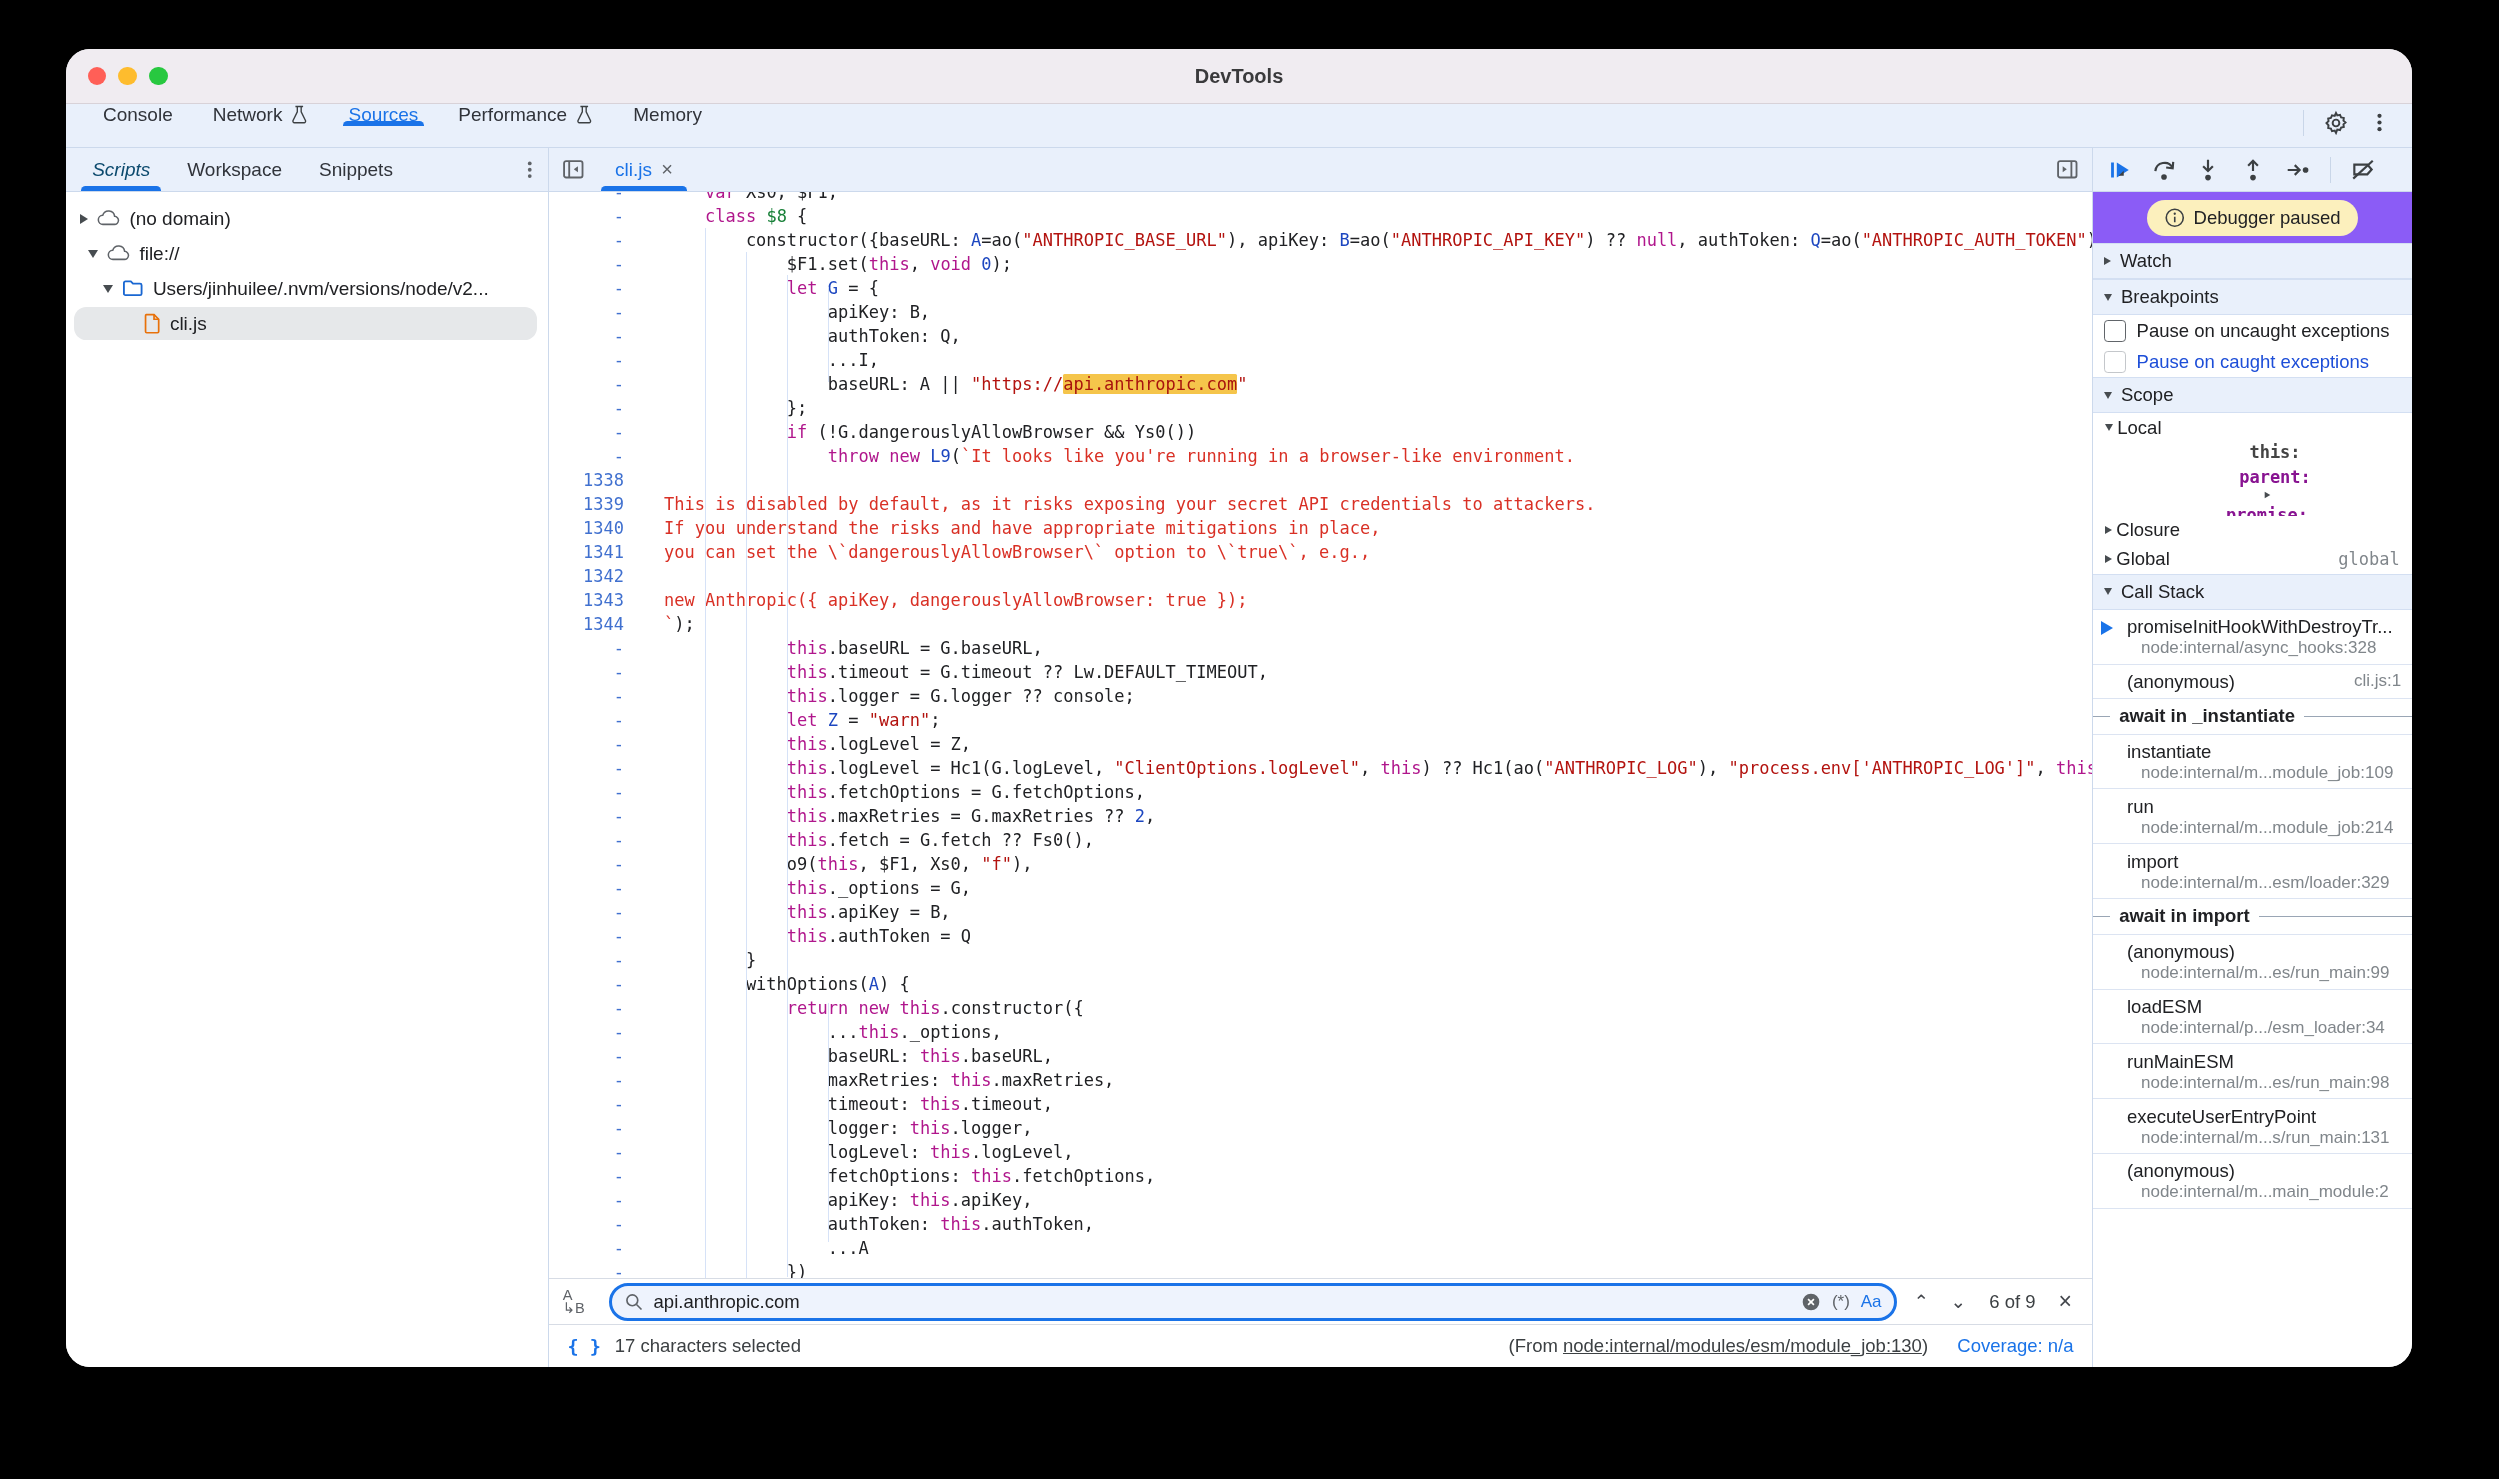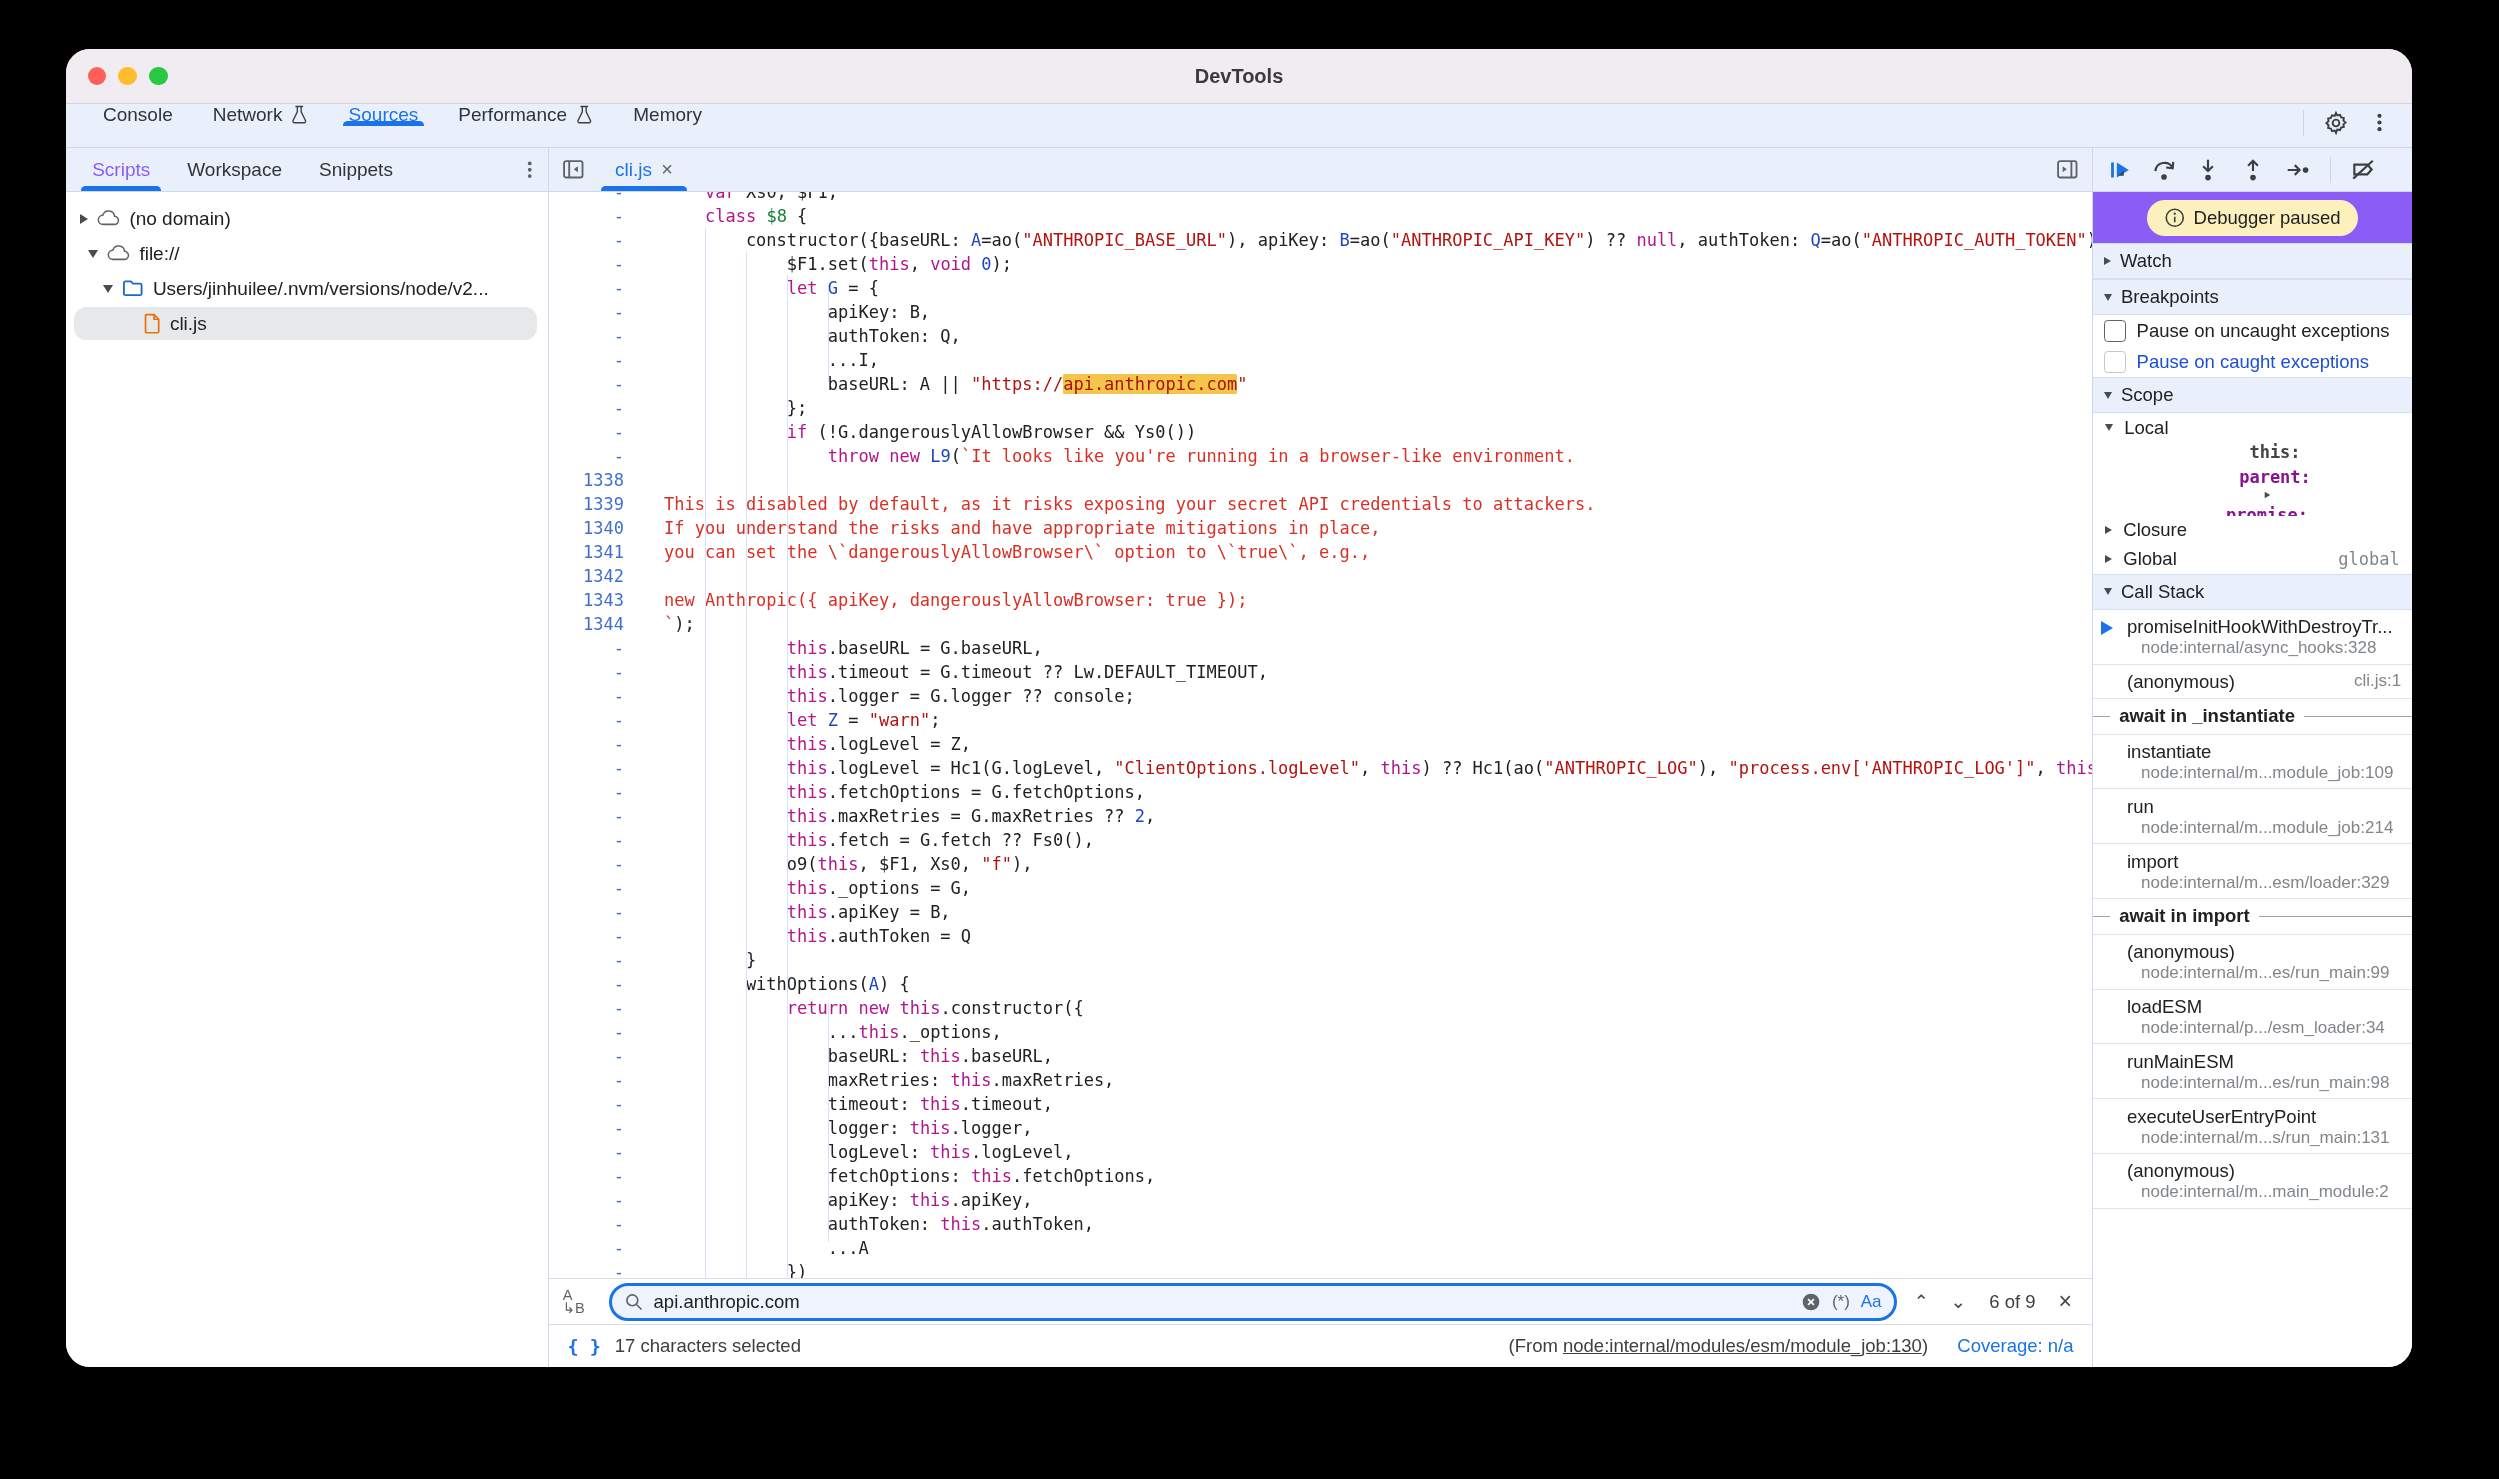--- a/index.html
+++ b/index.html
@@ -20,21 +20,21 @@
   .mainbar .spacer{flex:1;}
   .bar-right{display:flex;align-items:center;gap:6.2px;padding-right:14px;}
   .vdiv{width:0.8px;height:26px;background:#c9d6e8;margin:0 7.7px;}
   .iconbtn{width:37px;height:37px;display:flex;align-items:center;justify-content:center;border-radius:6.2px;}
   
   .content{flex:1;display:flex;min-height:0;}
   
   .leftpane{width:482px;flex:none;border-right:0.8px solid #ccd9ec;display:flex;flex-direction:column;background:#fff;}
   .subtabs{height:43px;background:#e9f0fb;border-bottom:0.8px solid #ccd9ec;display:flex;align-items:stretch;padding-left:7.7px;flex:none;}
   .stab{display:flex;align-items:center;padding:0 18.5px;font-size:19px;color:#30333a;position:relative;}
-  .stab.sel{color:#8b5cf6;}
+  .stab.sel{color:#0c4a6e;font-style:italic;}
   .stab.sel::after{content:"";position:absolute;left:7.7px;right:7.7px;bottom:0;height:5.4px;background:#1a73e8;border-radius:4.6px 4.6px 0 0;}
   .subtabs .spacer{flex:1;}
   .tree{padding-top:9.2px;font-size:19px;color:#202124;}
   .trow{height:35px;display:flex;align-items:center;gap:9.2px;position:relative;}
   .trow .lbl{white-space:nowrap;overflow:hidden;}
   .trow.selrow::before{content:"";position:absolute;left:7.7px;right:10.8px;top:0.8px;bottom:0.8px;background:#e6e8ea;border-radius:12.3px;}
   .trow>*{position:relative;}
   .tri{width:0;height:0;flex:none;}
   .tri.closed{border-left:8.5px solid #474c50;border-top:5.4px solid transparent;border-bottom:5.4px solid transparent;}
   .tri.open{border-top:8.5px solid #474c50;border-left:5.4px solid transparent;border-right:5.4px solid transparent;}
@@ -86,21 +86,21 @@
   .banner{height:51px;display:flex;align-items:center;justify-content:center;flex:none;background:#8b5cf6;}
   .pill{background:#fcf0bd;border-radius:769px;padding:7px 17px;display:flex;align-items:center;gap:7.7px;font-size:18.5px;color:#202124;white-space:nowrap;}
   .sechead{height:34px;background:#e9f0fb;border-top:0.8px solid #d3dff2;border-bottom:0.8px solid #d3dff2;display:flex;align-items:center;gap:9.2px;padding-left:10.8px;font-size:18.5px;color:#202124;flex:none;}
   .sechead:first-of-type{border-top:none;}
   .tri.sm-c{border-left:7.7px solid #474c50;border-top:4.6px solid transparent;border-bottom:4.6px solid transparent;}
   .tri.sm-o{border-top:7.7px solid #474c50;border-left:4.6px solid transparent;border-right:4.6px solid transparent;}
   .bprow{height:31px;display:flex;align-items:center;gap:10.8px;padding-left:10.8px;font-size:18.5px;color:#202124;}
   .bprow.dis{color:#1d4ed8;}
   .cb{width:20px;height:20px;border:1.9px solid #61656a;border-radius:3.8px;background:#fff;flex:none;}
   .bprow.dis .cb{border-color:#c4c7cb;}
-  .scopegrp{height:29px;display:flex;align-items:center;gap:11px;padding-left:12.3px;font-size:18.5px;color:#202124;}
+  .scopegrp{height:29px;display:flex;align-items:center;gap:4px;padding-left:12.3px;font-size:18.5px;color:#202124;}
   .scopegrp .rval{margin-left:auto;padding-right:12.3px;color:#80868b;font-family:"DejaVu Sans Mono",monospace;font-size:17px;}
   .scopeprop{height:24.6px;display:flex;align-items:center;gap:6.2px;padding-left:45px;font-family:"DejaVu Sans Mono",monospace;font-size:17px;white-space:nowrap;overflow:hidden;flex-direction:column;}
   .scopeprop.exp{padding-left:29px;}
   .pname{font-weight:bold;color:#444;}
   .pname.own{color:#881391;}
   .pval{color:#80868b;}
   .cstack{flex:1;overflow:hidden;}
   .csrow{border-bottom:0.8px solid #dce4f2;padding:5.4px 0 5.4px 34px;position:relative;}
   .csrow .nm{font-size:18.5px;color:#202124;line-height:23px;white-space:nowrap;overflow:hidden;display:flex;align-items:center;}
   .csrow .loc{font-size:17px;color:#80868b;line-height:20px;white-space:nowrap;overflow:hidden;padding-left:14px;}

